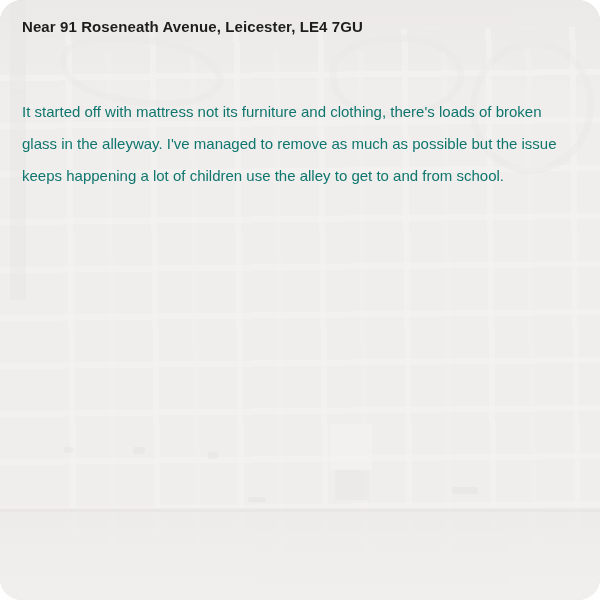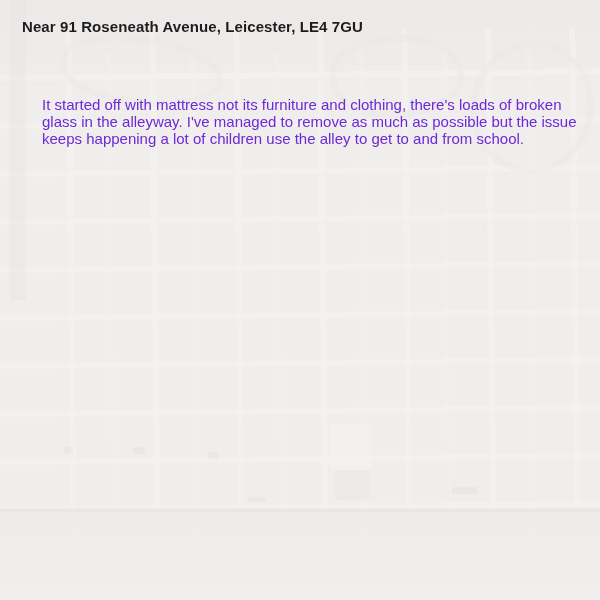--- a/index.html
+++ b/index.html
@@ -12,20 +12,21 @@
     font-family: "Liberation Sans", sans-serif;
     background: #ffffff;
   }
 
   .report-card {
     position: relative;
     width: 600px;
     height: 600px;
     overflow: hidden;
     background: #eceaea;
+    border-radius: 22px;
   }
 
   
   .photo-backdrop {
     position: absolute;
     inset: 0;
     background: #e9e7e6;
   }
   .photo-wall {
     position: absolute;
@@ -150,24 +151,23 @@
     font-weight: bold;
     color: #1d1d1d;
     letter-spacing: 0.1px;
   }
   .report-body {
     position: absolute;
     left: 22px;
     top: 96px;
     width: 548px;
     font-size: 15px;
-    line-height: 17px;
-    color: #6d28d9;
+    line-height: 32px;
+    color: #0f766e;
     white-space: pre-line;
-    margin-left: 20px;
   }
 </style>
 </head>
 <body>
 
 <div class="report-card">
 
   <div class="photo-backdrop">
     <div class="photo-wall">
       <div class="wall-top-shadow"></div>

